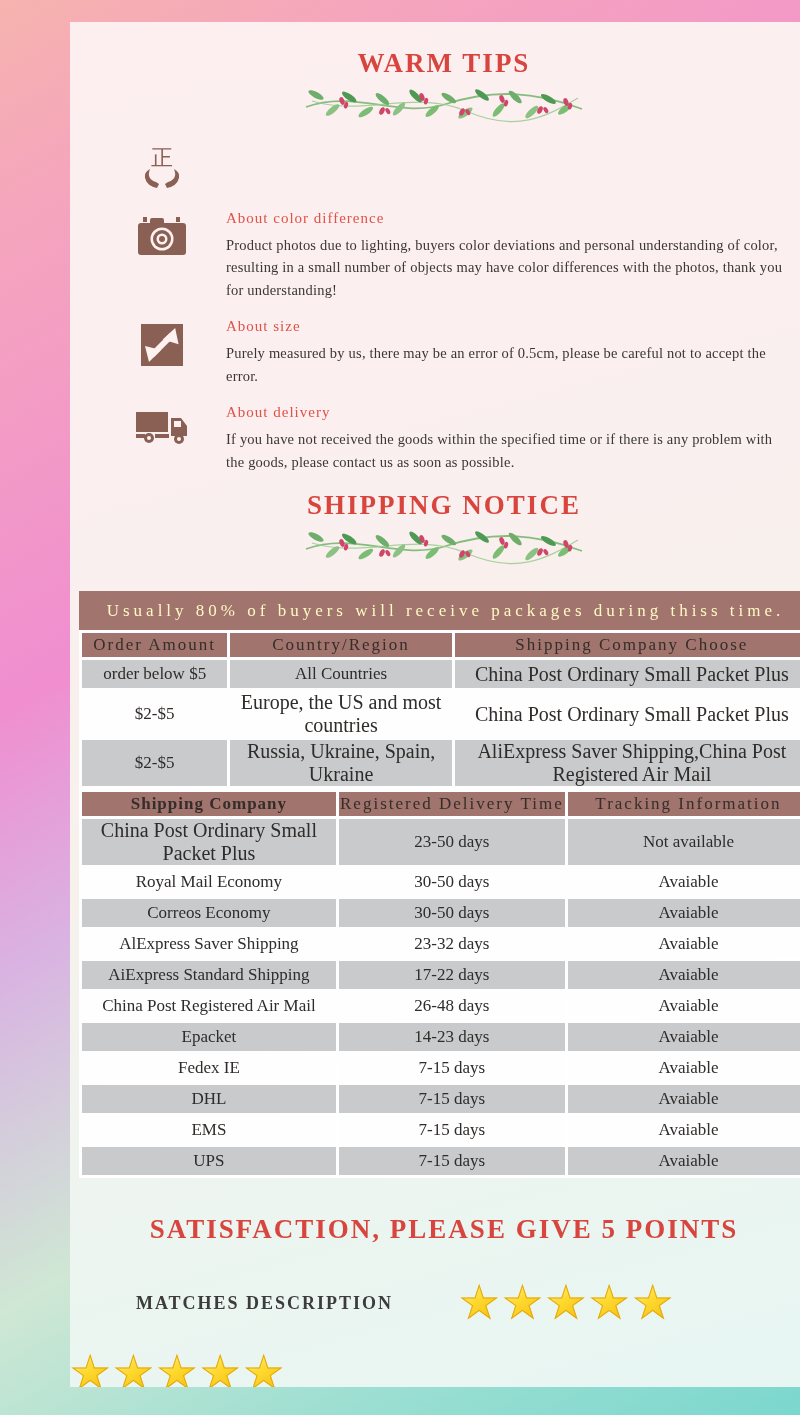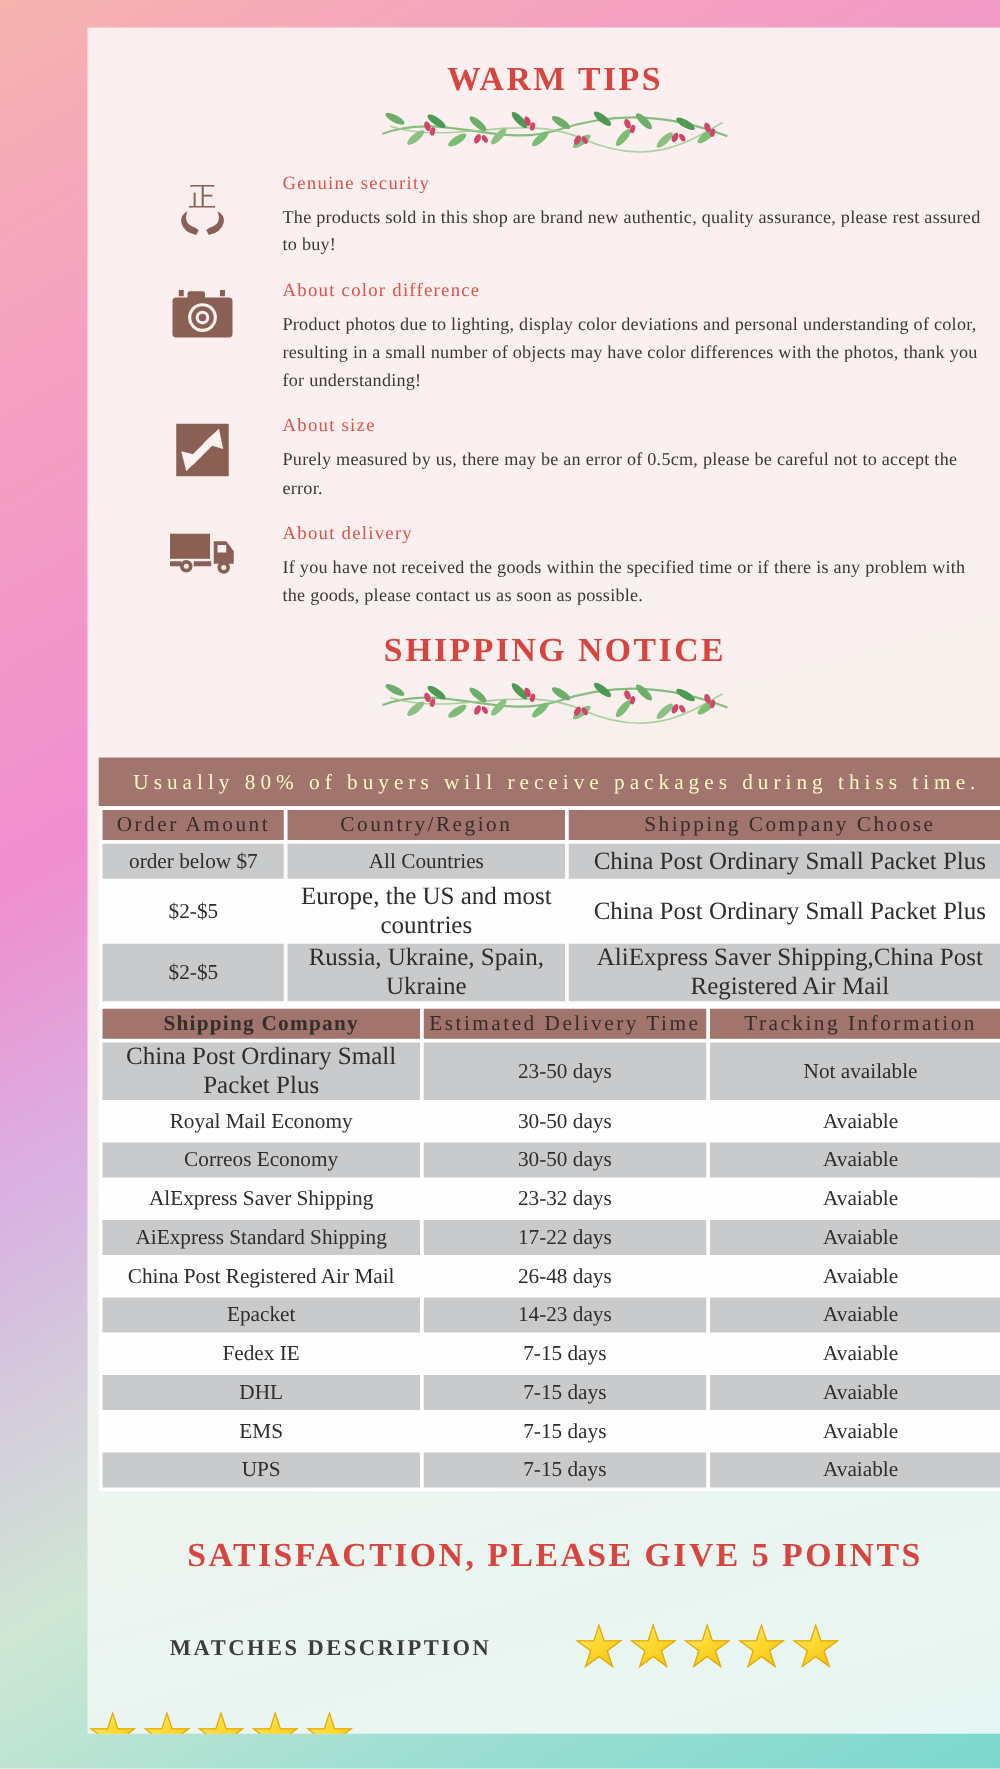--- a/index.html
+++ b/index.html
@@ -106,41 +106,37 @@
 
     <div class="tips" id="tips-list">
         <div class="tip">
           <span class="tip-icon">
             <svg width="48" height="50" viewBox="0 0 48 50">
      <text x="24" y="22" text-anchor="middle" font-size="22" font-family="Liberation Serif,serif" fill="var(--brown)">正</text>
      <path d="M12,26 q-4,10 6,13 l3,2 -2,4 q-10,-2 -12,-10 q-1,-6 5,-9z" fill="var(--brown)"></path>
      <path d="M36,26 q4,10 -6,13 l-3,2 2,4 q10,-2 12,-10 q1,-6 -5,-9z" fill="var(--brown)"></path>
    </svg>
           </span>
-          <div class="tip-text">
-            <h3>Genuine security</h3>
-            <p>The products sold in this shop are brand new authentic, quality assurance, please rest assured to buy!</p>
-          </div>
         </div>
         <div class="tip">
           <span class="tip-icon">
             <svg width="52" height="44" viewBox="0 0 52 44">
      <rect x="7" y="3" width="4" height="5" fill="var(--brown)"></rect>
               <rect x="40" y="3" width="4" height="5" fill="var(--brown)"></rect>
      <rect x="14" y="4" width="14" height="8" rx="2" fill="var(--brown)"></rect>
      <rect x="2" y="9" width="48" height="32" rx="3" fill="var(--brown)"></rect>
      <circle cx="26" cy="25" r="11.5" fill="#fdf2ef"></circle>
               <circle cx="26" cy="25" r="9" fill="var(--brown)"></circle>
      <circle cx="26" cy="25" r="5.5" fill="#fdf2ef"></circle>
               <circle cx="26" cy="25" r="3" fill="var(--brown)"></circle>
    </svg>
           </span>
           <div class="tip-text">
             <h3>About color difference</h3>
-            <p>Product photos due to lighting, display color deviations and personal understanding of color, resulting in a small number of objects may have color differences with the photos, thank you for understanding!</p>
+            <p>Product photos due to lighting, buyers color deviations and personal understanding of color, resulting in a small number of objects may have color differences with the photos, thank you for understanding!</p>
           </div>
         </div>
         <div class="tip">
           <span class="tip-icon">
             <svg width="46" height="46" viewBox="0 0 46 46">
      <rect x="2" y="2" width="42" height="42" fill="var(--brown)"></rect>
      <line x1="13" y1="33" x2="33" y2="13" stroke="#fdf2ef" stroke-width="6"></line>
      <polygon points="36,6 40,22 24,18" fill="#fdf2ef" transform="rotate(2 36 10)"></polygon>
      <polygon points="10,40 6,24 22,28" fill="#fdf2ef"></polygon>
    </svg>
@@ -219,21 +215,21 @@
         </colgroup>
       <thead>
           <tr>
             <th>Order Amount</th>
             <th>Country/Region</th>
             <th>Shipping Company Choose</th>
           </tr>
         </thead>
       <tbody>
           <tr class="gray">
-            <td>order below $7</td>
+            <td>order below $5</td>
             <td>All Countries</td>
             <td class="small">China Post Ordinary Small Packet Plus</td>
           </tr>
           <tr class="white">
             <td>$2-$5</td>
             <td class="small">Europe, the US and most countries</td>
             <td class="small">China Post Ordinary Small Packet Plus</td>
           </tr>
           <tr class="gray">
             <td>$2-$5</td>
@@ -245,21 +241,21 @@
 
     <table id="delivery-table">
       <colgroup>
           <col style="width:255px">
           <col style="width:227px">
           <col style="width:242px">
         </colgroup>
       <thead>
           <tr>
             <th class="bold">Shipping Company</th>
-            <th>Estimated Delivery Time</th>
+            <th>Registered Delivery Time</th>
             <th>Tracking Information</th>
           </tr>
         </thead>
       <tbody>
           <tr class="gray">
             <td class="small">China Post Ordinary Small Packet Plus</td>
             <td>23-50 days</td>
             <td>Not available</td>
           </tr>
           <tr class="white">

